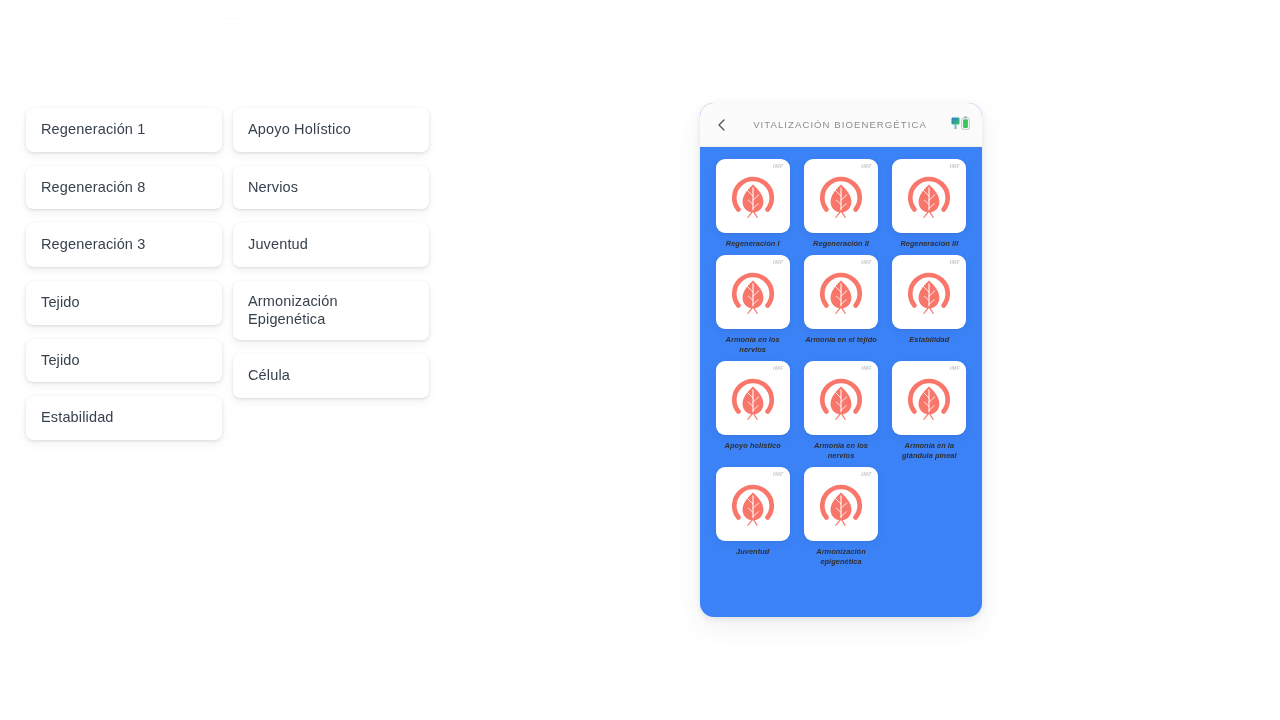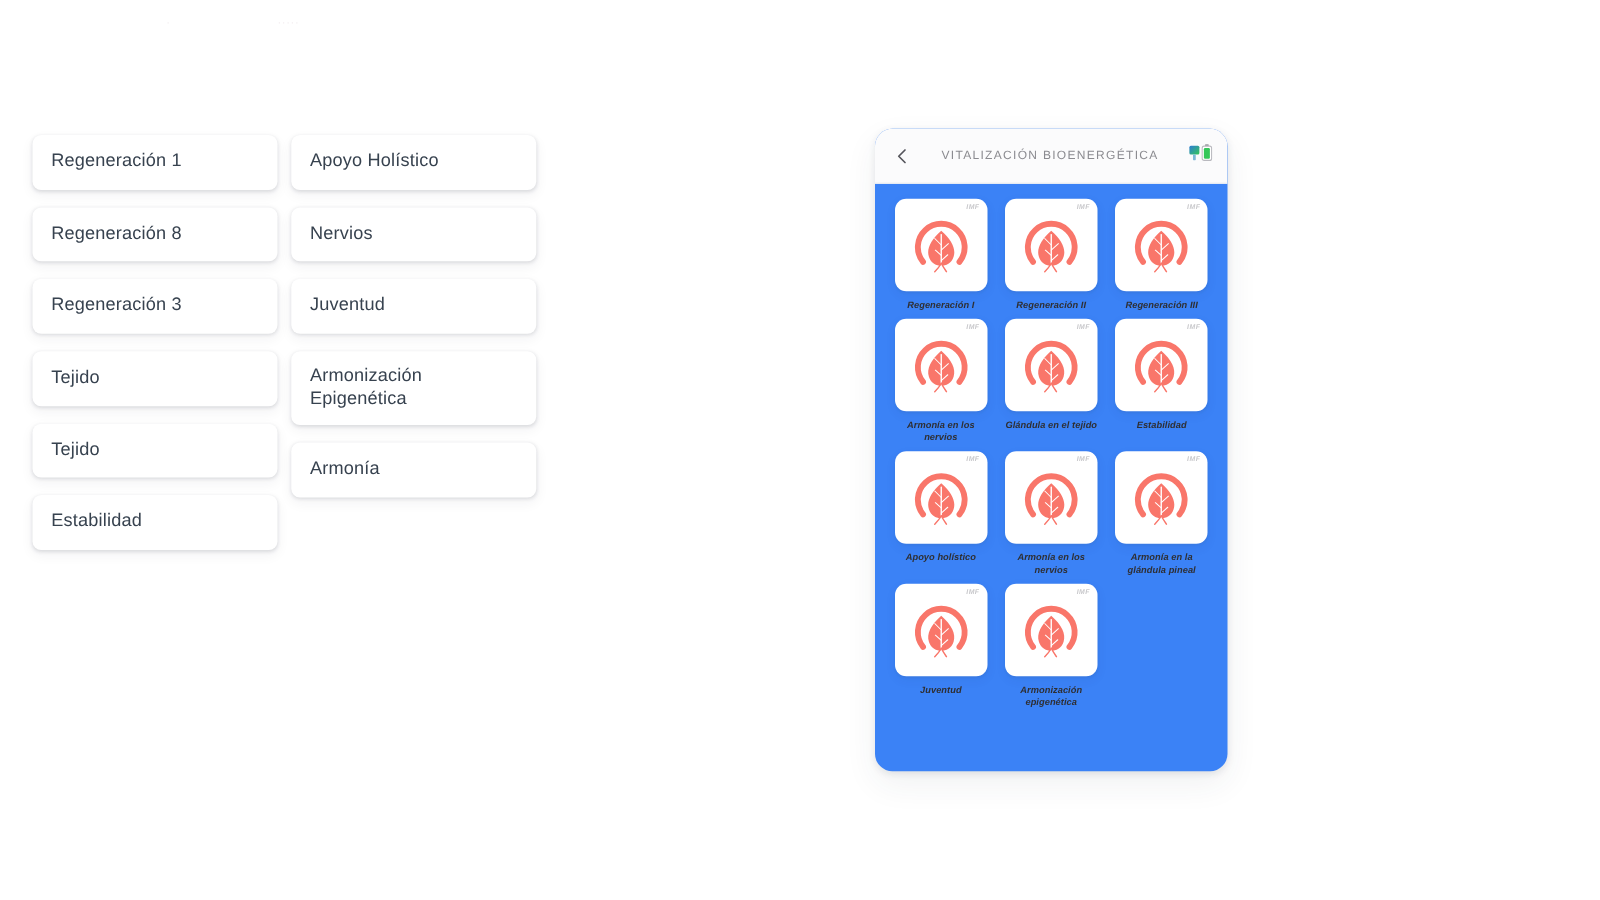--- a/index.html
+++ b/index.html
@@ -199,21 +199,21 @@
         <div class="list-card">
           <span class="label">Nervios</span>
         </div>
         <div class="list-card">
           <span class="label">Juventud</span>
         </div>
         <div class="list-card two-line">
           <span class="label">Armonización Epigenética</span>
         </div>
         <div class="list-card">
-          <span class="label">Armonía</span>
+          <span class="label">Célula</span>
         </div>
       </div>
   </div>
 
   <div id="phone">
 
     <div id="phone-header">
 
       <div id="back-chevron">
         <svg width="16" height="16" viewBox="0 0 16 16" aria-hidden="true">
@@ -338,21 +338,21 @@
              C 34 78, 43 82, 50 82
              C 57 82, 66 78, 69 68
              C 73 56, 66 42, 50 28 Z" fill="#F9766A"></path>
     <path d="M 50 34 L 50 92" stroke="#ffffff" stroke-width="2.1" stroke-linecap="round" fill="none"></path>
     <path d="M 50 50 L 40 40 M 50 58 L 61 48 M 50 66 L 41 58 M 50 74 L 60 65" stroke="#ffffff" stroke-width="1.6" stroke-linecap="round" fill="none"></path>
     <path d="M 50 78 C 47 84, 43 88, 40 91" stroke="#F9766A" stroke-width="2.2" stroke-linecap="round" fill="none"></path>
     <path d="M 50 78 C 53 84, 56 88, 58 91" stroke="#F9766A" stroke-width="2.2" stroke-linecap="round" fill="none"></path>
   </svg>
             </span>
           </div>
-          <div class="tile-label">Glándula en el tejido</div>
+          <div class="tile-label">Armonía en el tejido</div>
         </div>
         <div class="tile">
           <div class="tile-card">
             <span class="imf-mark">IMF</span>
             <span>
   <svg class="tile-logo" viewBox="0 0 100 100" aria-hidden="true">
     <path d="M 22 24 A 36 36 0 1 0 78 24" fill="none" stroke="#F9766A" stroke-width="9" stroke-linecap="round" transform="rotate(180 50 50)"></path>
     <path d="M 50 28
              C 34 42, 27 56, 31 68
              C 34 78, 43 82, 50 82

